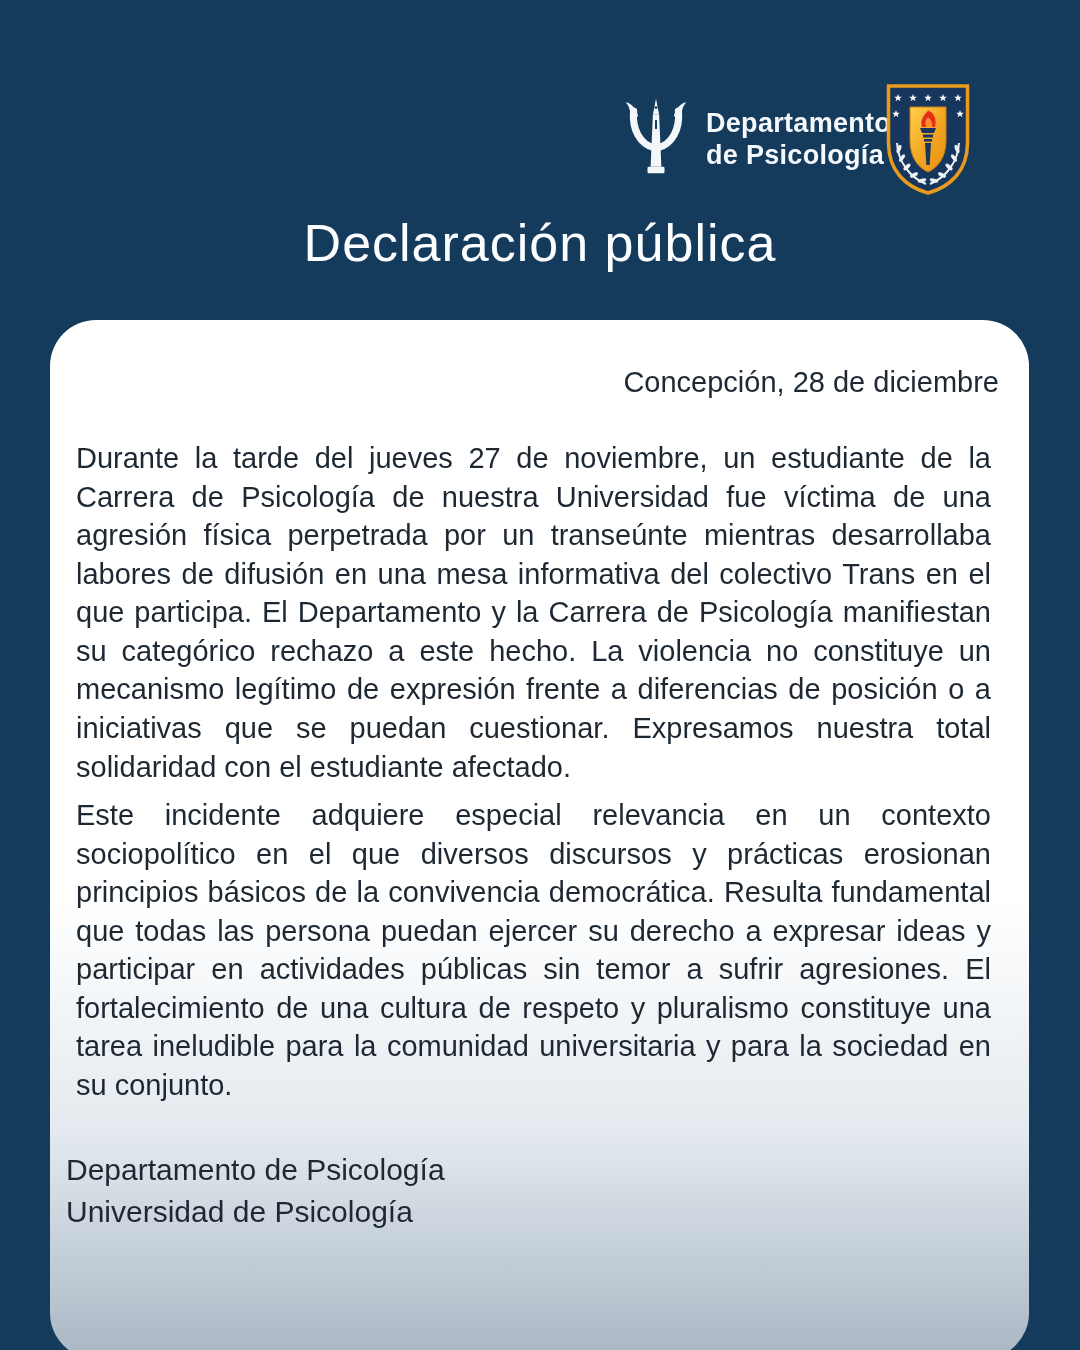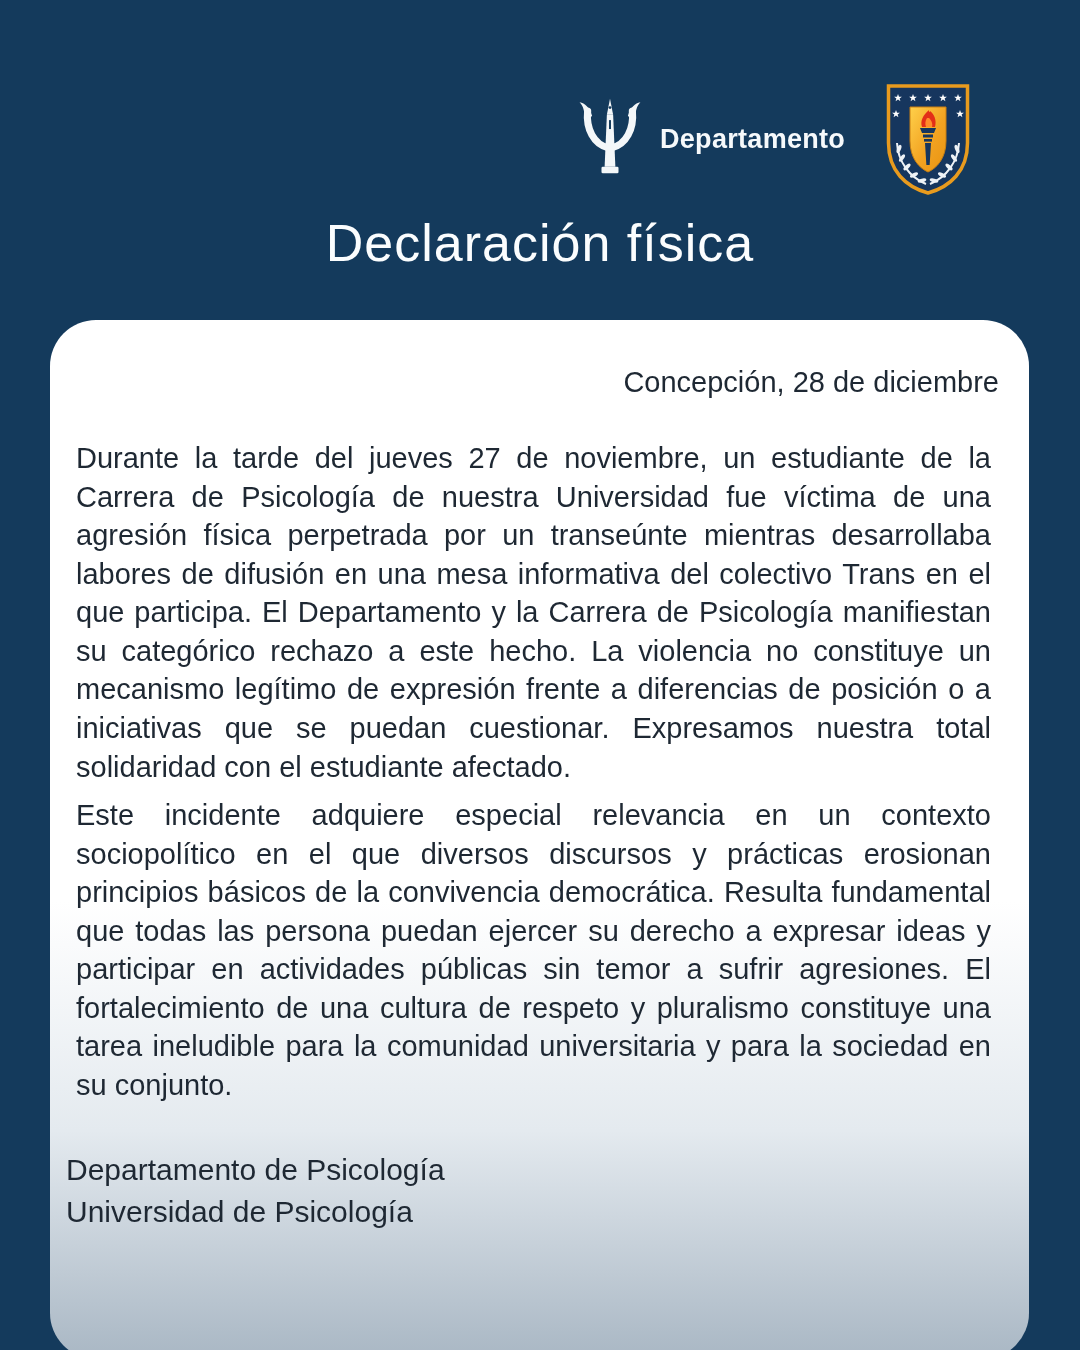--- a/index.html
+++ b/index.html
@@ -8,21 +8,21 @@
     width: 1080px;
     height: 1350px;
     background: #143a5c;
     font-family: "Liberation Sans", "DejaVu Sans", sans-serif;
     overflow: hidden;
   }
 
   
   .dept-lockup {
     position: absolute;
-    left: 576px;
+    left: 622px;
     top: 92px;
     display: flex;
     align-items: center;
     gap: 16px;
   }
   .dept-text {
     color: #f6f9fb;
     font-weight: 700;
     font-size: 27px;
     line-height: 1.18;
@@ -101,20 +101,21 @@
         <path d="M58,23 C61,14 66,9 72,8 C67,13 67,19 66,24 C64,27 60,26 58,23 Z" fill="#f4f7f9"></path>
         <path d="M34.5,22 L41.5,22 L44,80 L32,80 Z" fill="#f4f7f9"></path>
         <rect x="28.5" y="80" width="19" height="7.5" rx="1.5" fill="#f4f7f9"></rect>
         <path d="M34.5,22 L38,4 L41.5,22 Z" fill="#f4f7f9"></path>
         <circle cx="38" cy="14" r="1.6" fill="#143a5c"></circle>
         <rect x="36.9" y="28" width="2.2" height="10" fill="#143a5c"></rect>
       </svg>
     </span>
     <div class="dept-text">
       <div>Departamento</div>
+      <div>de Psicología</div>
     </div>
   </div>
 
   <div class="shield-wrap">
     <svg width="88" height="113" viewBox="0 0 88 113" aria-hidden="true">
       <defs>
         <linearGradient id="goldgrad" x1="0" y1="0" x2="1" y2="1">
           <stop offset="0" stop-color="#ffd04a"></stop>
           <stop offset="0.55" stop-color="#f2a322"></stop>
           <stop offset="1" stop-color="#e89311"></stop>
@@ -154,21 +155,21 @@
         <ellipse cx="38" cy="97.5" rx="4.4" ry="1.9" transform="rotate(-12 38 97.5)"></ellipse>
         <ellipse cx="73" cy="66" rx="4.4" ry="1.9" transform="rotate(68 73 66)"></ellipse>
         <ellipse cx="70" cy="75" rx="4.4" ry="1.9" transform="rotate(55 70 75)"></ellipse>
         <ellipse cx="65" cy="84" rx="4.4" ry="1.9" transform="rotate(42 65 84)"></ellipse>
         <ellipse cx="58" cy="92" rx="4.4" ry="1.9" transform="rotate(27 58 92)"></ellipse>
         <ellipse cx="50" cy="97.5" rx="4.4" ry="1.9" transform="rotate(12 50 97.5)"></ellipse>
       </g>
     </svg>
   </div>
 
-  <h1 class="page-title">Declaración física</h1>
+  <h1 class="page-title">Declaración pública</h1>
 
   <div class="card">
     <p class="card-date">Concepción, 28 de diciembre</p>
     <p class="card-par">Durante la tarde del jueves 27 de noviembre, un estudiante de la Carrera de Psicología de nuestra Universidad fue víctima de una agresión física perpetrada por un transeúnte mientras desarrollaba labores de difusión en una mesa informativa del colectivo Trans en el que participa. El Departamento y la Carrera de Psicología manifiestan su categórico rechazo a este hecho. La violencia no constituye un mecanismo legítimo de expresión frente a diferencias de posición o a iniciativas que se puedan cuestionar. Expresamos nuestra total solidaridad con el estudiante afectado.</p>
     <p class="card-par">Este incidente adquiere especial relevancia en un contexto sociopolítico en el que diversos discursos y prácticas erosionan principios básicos de la convivencia democrática. Resulta fundamental que todas las persona puedan ejercer su derecho a expresar ideas y participar en actividades públicas sin temor a sufrir agresiones. El fortalecimiento de una cultura de respeto y pluralismo constituye una tarea ineludible para la comunidad universitaria y para la sociedad en su conjunto.</p>
     <div class="signature">
       <div>Departamento de Psicología</div>
       <div>Universidad de Psicología</div>
     </div>
   </div>

